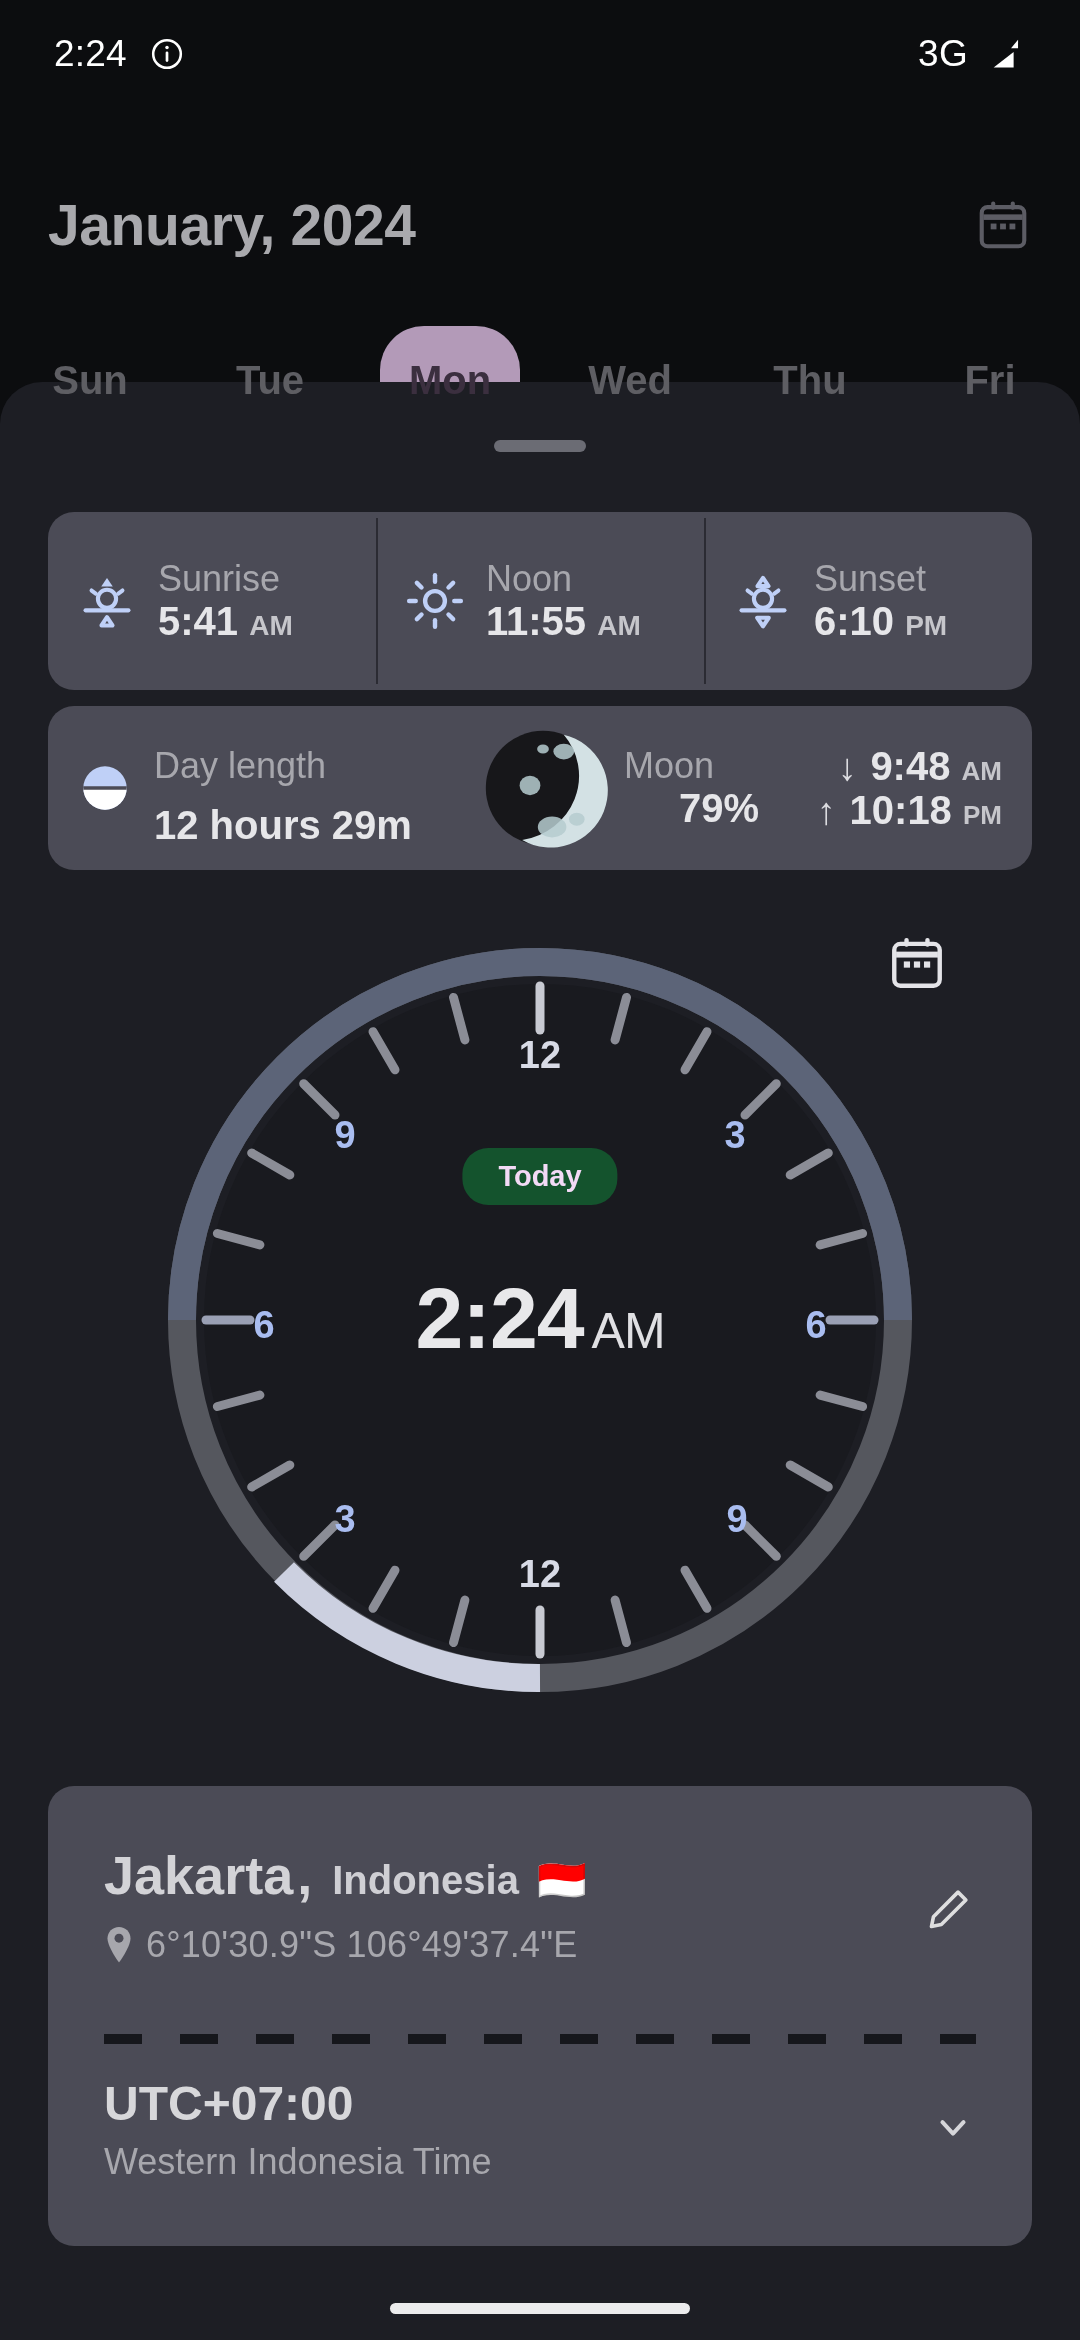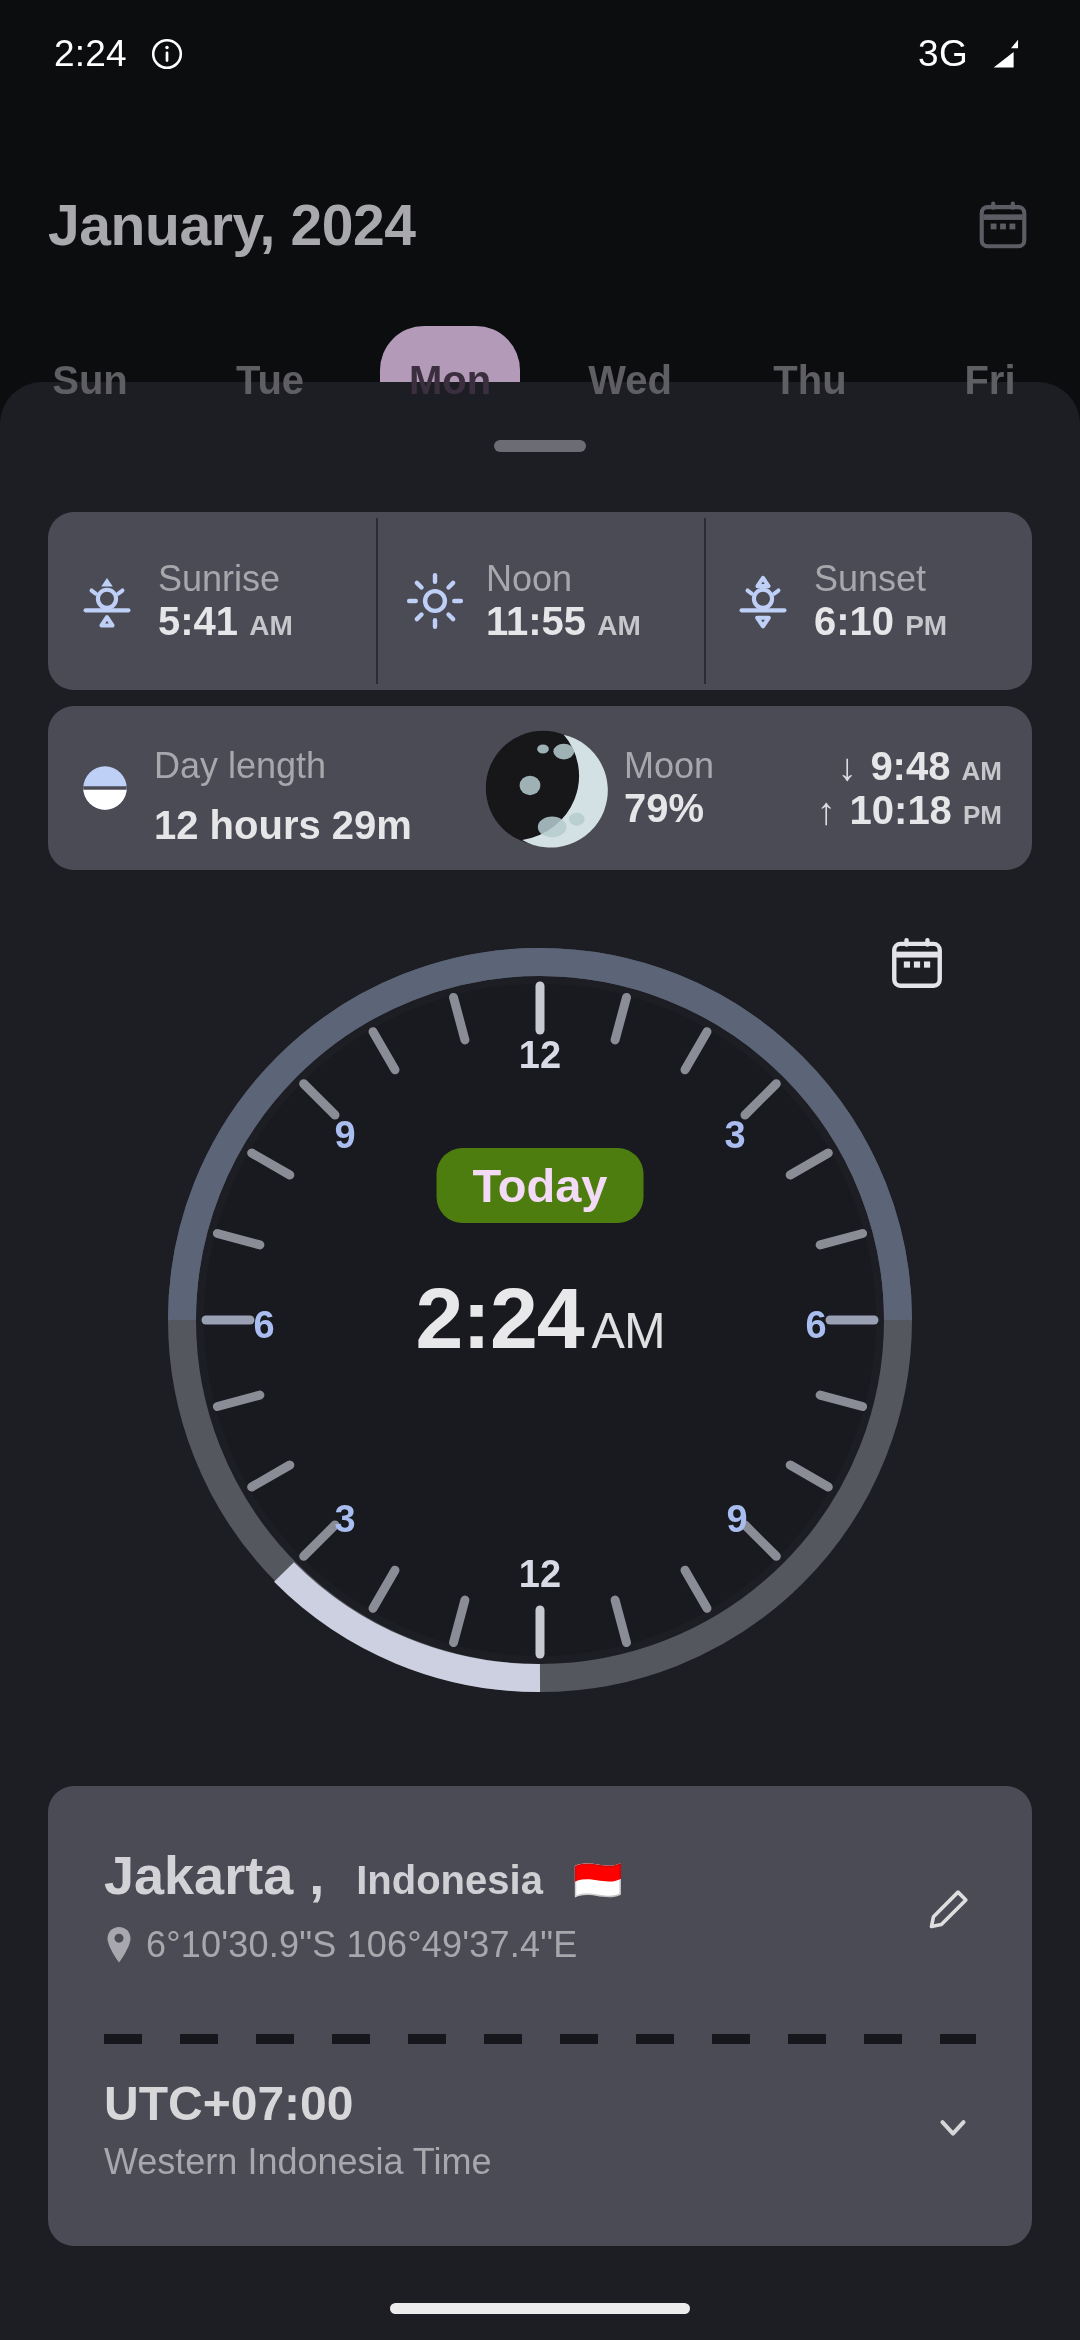--- a/index.html
+++ b/index.html
@@ -37,48 +37,48 @@
   .grabber{position:absolute;top:440px;left:50%;transform:translateX(-50%);width:92px;height:12px;border-radius:6px;background:#6b6c74;}
 
   
   .card{position:absolute;background:#4b4b56;border-radius:26px;}
   #sun-card{left:48px;top:512px;width:984px;height:178px;display:flex;}
   .sun-cell{flex:1;display:flex;align-items:center;gap:18px;padding-left:26px;position:relative;}
   .sun-cell + .sun-cell::before{content:"";position:absolute;left:0;top:6px;bottom:6px;width:2px;background:#2b2b33;}
   .sun-ico{width:66px;height:66px;flex:0 0 66px;display:block;}
   .sun-txt{display:flex;flex-direction:column;gap:2px;}
   .sun-lbl{color:#a7a7ad;font-size:36px;font-weight:400;line-height:1.06;}
-  .sun-val{color:#e6e6e9;font-size:40px;font-weight:700;line-height:1.06;}
+  .sun-val{color:#e6e6e9;font-size:40px;font-weight:700;line-height:1.06;text-align:center;}
   .sun-val .ampm{font-size:28px;font-weight:700;color:#c6c6cb;}
 
   
   #day-card{left:48px;top:706px;width:984px;height:164px;display:flex;align-items:center;}
   .dl-left{display:flex;align-items:center;gap:18px;padding-left:26px;width:430px;}
   .dl-ico{width:62px;height:62px;flex:0 0 62px;display:block;}
   .dl-txt{display:flex;flex-direction:column;gap:19px;margin-top:18px;}
   .moon-disc{width:130px;height:130px;flex:0 0 130px;display:block;}
   .moon-txt{display:flex;flex-direction:column;gap:2px;margin-left:16px;width:190px;}
   .moon-times{display:flex;flex-direction:column;gap:2px;margin-left:auto;padding-right:30px;}
   .mrow{display:flex;align-items:baseline;gap:14px;justify-content:flex-end;}
   .marrow{color:#dcdce0;font-size:38px;line-height:1;font-weight:400;}
   .mtime{color:#e6e6e9;font-size:40px;font-weight:700;line-height:1.06;}
   .mtime .ampm{font-size:26px;color:#c6c6cb;}
 
   
   #clock-wrap{position:absolute;left:140px;top:920px;width:800px;height:800px;}
   #clock-svg{position:absolute;inset:0;width:800px;height:800px;display:block;}
   #clock-cal{position:absolute;right:-8px;top:12px;width:62px;height:62px;display:block;}
-  .today-pill{position:absolute;left:50%;top:228px;transform:translateX(-50%);background:#4d7c0f;color:#f3daf6;font-size:47px;font-weight:700;padding:14px 36px;border-radius:26px;line-height:1;}
+  .today-pill{position:absolute;left:50%;top:228px;transform:translateX(-50%);background:#14532d;color:#f3daf6;font-size:29px;font-weight:700;padding:14px 36px;border-radius:26px;line-height:1;}
   .bigtime{position:absolute;left:50%;top:355px;transform:translateX(-50%);white-space:nowrap;color:#e8e8ea;font-size:86px;font-weight:700;letter-spacing:-1px;line-height:1;}
   .bigtime .ampm{font-size:50px;font-weight:400;color:#e0e0e3;margin-left:8px;}
 
   
   #loc-card{left:48px;top:1786px;width:984px;height:460px;}
   .loc-top{position:relative;padding:62px 56px 0 56px;}
-  .loc-name{display:flex;align-items:baseline;gap:16px;flex-wrap:nowrap;}
+  .loc-name{display:flex;align-items:baseline;gap:4px;flex-wrap:nowrap;}
   .city{color:#d3d3d7;font-size:54px;font-weight:700;line-height:1;}
   .comma{color:#d3d3d7;font-size:54px;font-weight:700;line-height:1;margin-right:16px;}
   .country{color:#cfcfd4;font-size:40px;font-weight:700;line-height:1;}
   .flag{margin-left:14px;font-size:40px;line-height:1;}
   .coords{display:flex;align-items:center;gap:12px;margin-top:22px;}
   .pin-ico{width:30px;height:40px;display:block;}
   .coord-txt{color:#a7a7ad;font-size:36px;font-weight:400;letter-spacing:.2px;}
   .edit-ico{position:absolute;right:56px;top:96px;width:54px;height:54px;display:block;}
   .dashrule{position:absolute;left:56px;right:56px;top:248px;height:10px;
     background-image:repeating-linear-gradient(to right,#16171c 0,#16171c 38px,rgba(0,0,0,0) 38px,rgba(0,0,0,0) 76px);}

